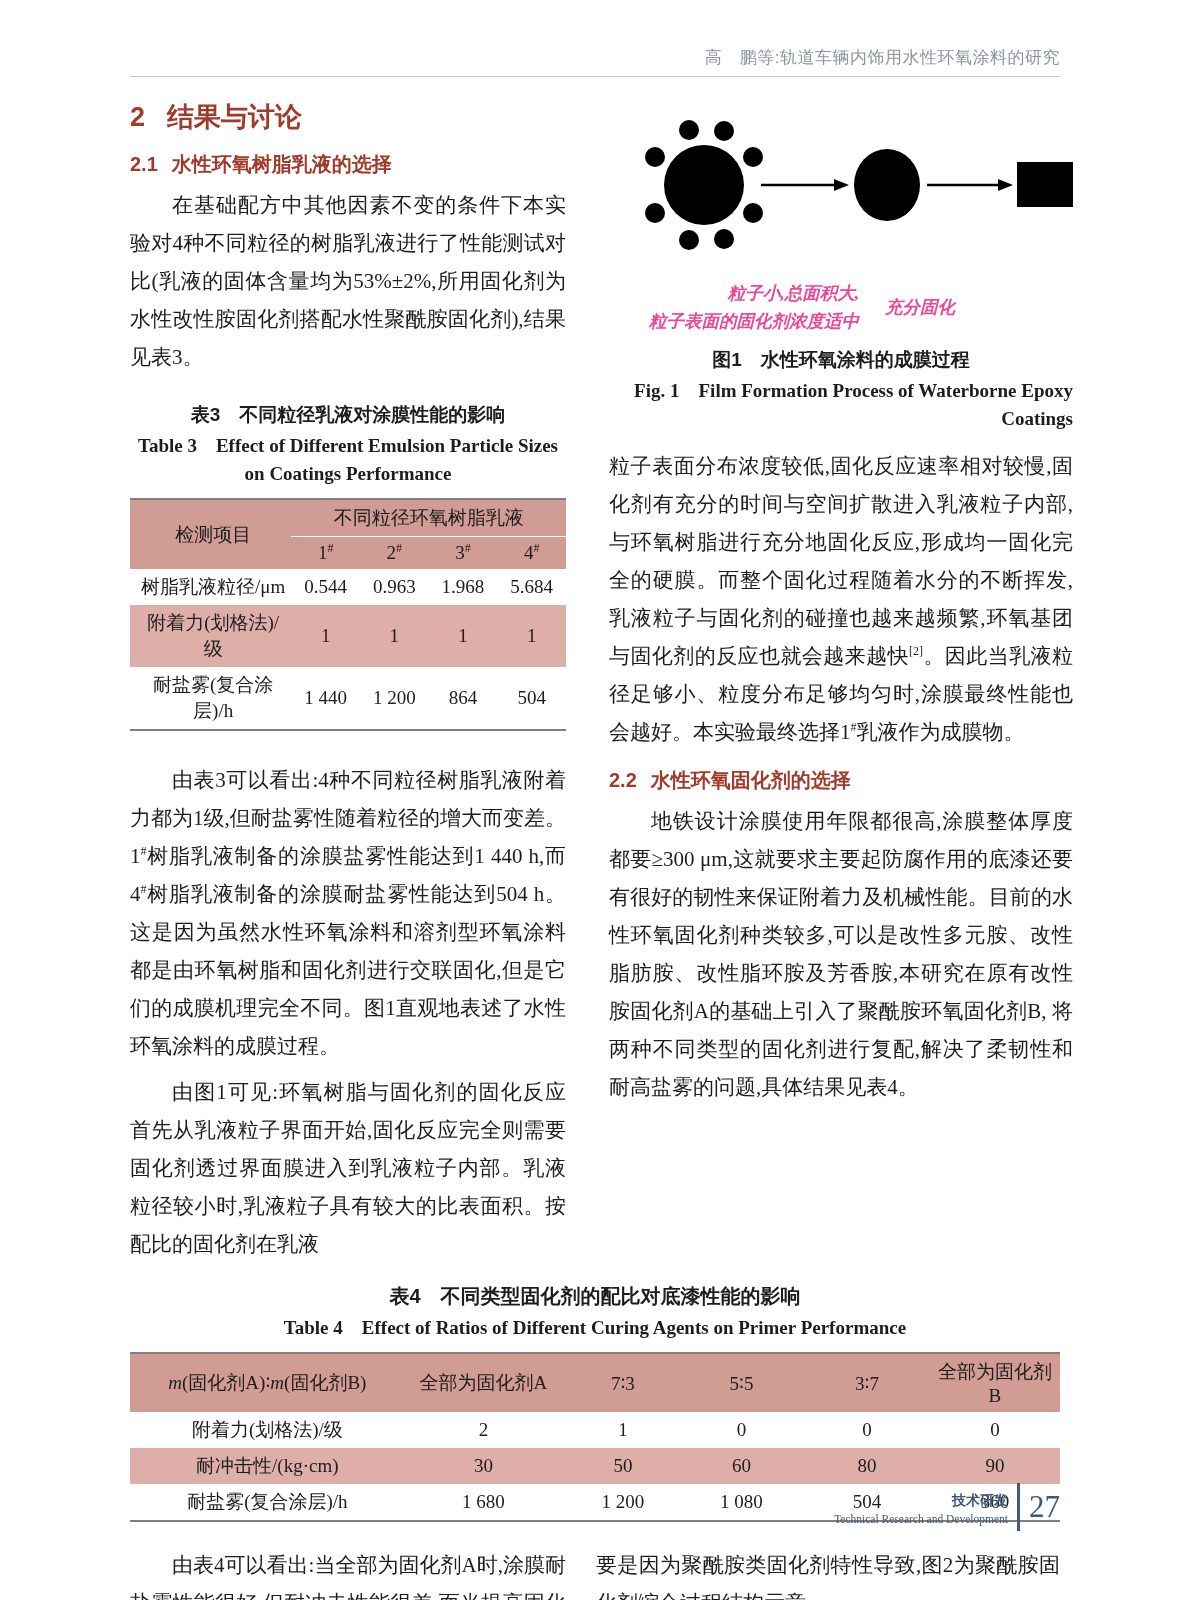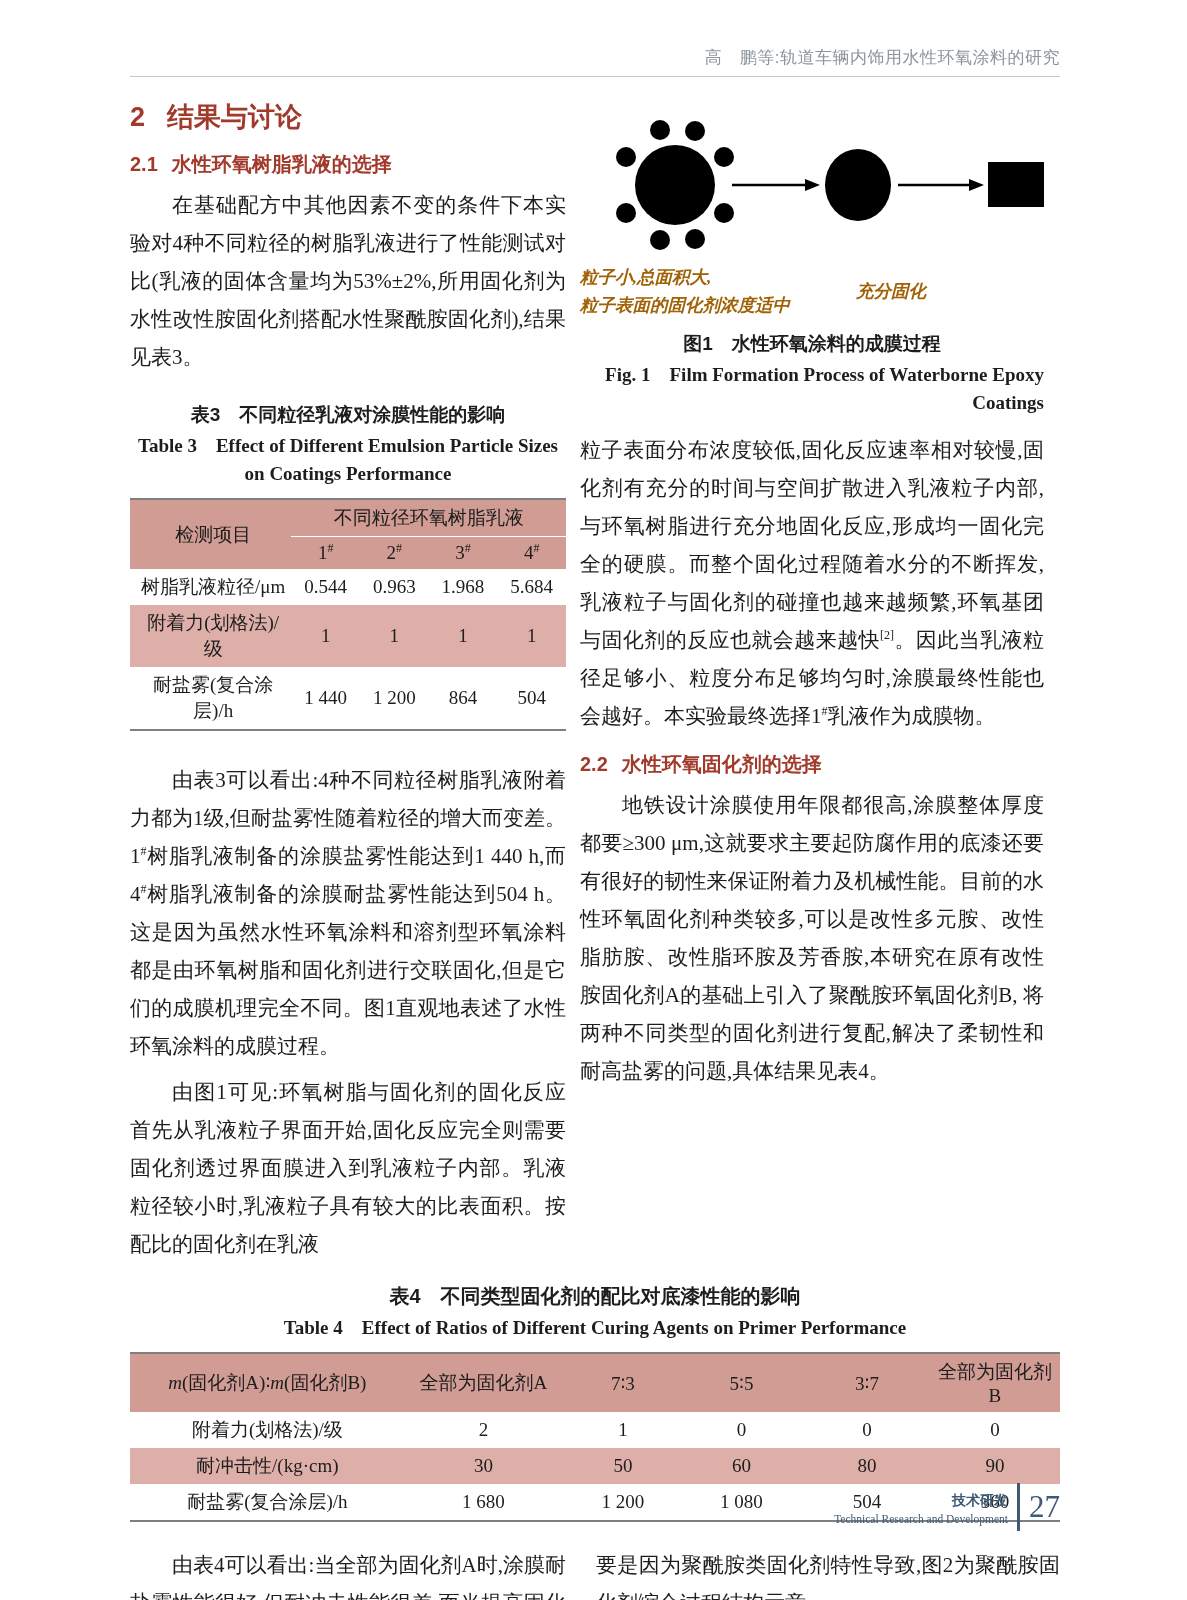--- a/index.html
+++ b/index.html
@@ -7,21 +7,21 @@
     width:1187px;height:1600px;position:relative;background:#ffffff;
     font-family:"Liberation Serif","DejaVu Serif",serif;color:#1d1d1d;
     overflow:hidden;
   }
   .content{position:absolute;left:130px;top:0;width:930px;}
   
   .running-head{text-align:right;padding-top:46px;font-size:17px;color:#8c959c;
     font-family:"Liberation Sans","DejaVu Sans",sans-serif;letter-spacing:.5px;}
   .head-rule{border:none;border-top:1px solid #c3c8cc;margin:7px 0 0 0;}
   
-  .cols{display:flex;gap:14px;margin-top:10px;}
+  .cols{display:flex;gap:43px;margin-top:10px;}
   .col-l{width:436px;flex:0 0 436px;}
   .col-r{width:464px;flex:0 0 464px;}
   .cols2{display:flex;gap:30px;margin-top:24px;}
   
   .sec-h1{font-family:"Liberation Sans","DejaVu Sans",sans-serif;font-weight:bold;
     font-size:27px;color:#a23a2b;margin:12px 0 0 0;}
   .sec-h1 .num{margin-right:22px;}
   .sec-h2{font-family:"Liberation Sans","DejaVu Sans",sans-serif;font-weight:bold;
     font-size:20px;color:#a23a2b;margin:16px 0 0 0;}
   .sec-h2 .num{margin-right:14px;}
@@ -38,22 +38,22 @@
   table.tbl{width:100%;border-collapse:collapse;font-size:19px;margin-top:10px;
     border-top:2px solid #7f7f7f;border-bottom:2px solid #7f7f7f;}
   table.tbl th,table.tbl td{font-weight:normal;text-align:center;padding:5px 3px;}
   .t-left{text-align:left;padding-left:8px !important;}
   .hdr{background:#d09c94;}
   .row-pink{background:#ddafa8;}
   .grp{border-bottom:1.5px solid #ffffff;}
   
   .fig1{margin-top:22px;}
   .fig1 svg{display:block;}
-  .fig1-labels{display:flex;align-items:flex-start;margin-top:2px;
-    font-size:17.5px;font-weight:bold;font-style:italic;color:#a16207;line-height:28px;}
+  .fig1-labels{display:flex;align-items:flex-start;margin-top:18px;
+    font-size:17.5px;font-weight:bold;font-style:italic;color:#ec4899;line-height:28px;text-align:right;}
   .fig1-left{width:250px;}
   .fig1-right{margin-left:26px;margin-top:14px;}
   .figcap-zh{font-family:"Liberation Sans","DejaVu Sans",sans-serif;font-weight:bold;
     font-size:19px;text-align:center;margin-top:12px;}
   .figcap-en{font-weight:bold;font-size:19px;text-align:right;margin-top:4px;line-height:28px;}
   
   .footer{position:absolute;top:1483px;right:127px;display:flex;align-items:center;color:#3e5a77;}
   .f-txt{text-align:right;margin-right:9px;}
   .f-zh{font-family:"Liberation Sans","DejaVu Sans",sans-serif;font-weight:bold;font-size:14px;line-height:24px;}
   .f-en{font-size:11.5px;line-height:15px;}

